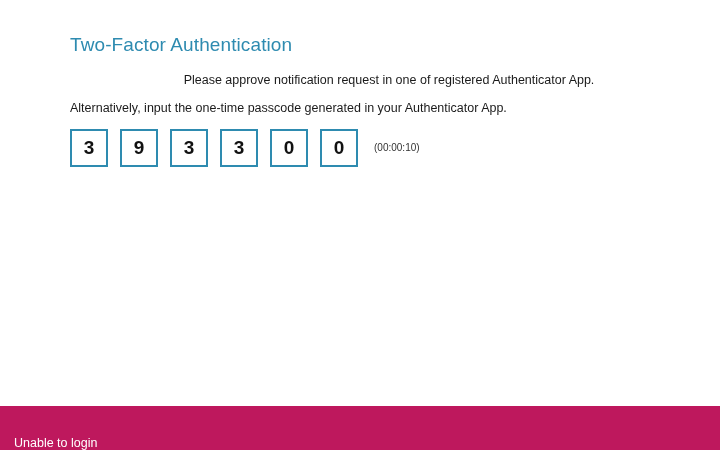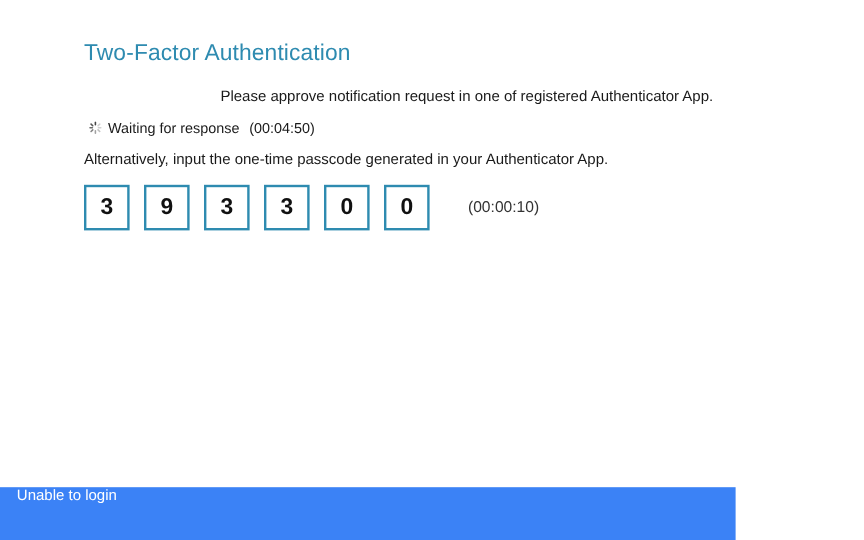--- a/index.html
+++ b/index.html
@@ -83,71 +83,53 @@
     font-weight: bold;
     color: #111111;
     text-align: center;
     line-height: 38px;
     margin-right: 12px;
     font-family: "Liberation Sans", sans-serif;
     box-sizing: border-box;
     padding: 0;
   }
   .otp-timer {
-    font-size: 13px;
+    font-size: 10px;
     color: #333333;
-    margin-left: 20px;
+    margin-left: 4px;
   }
   .footer {
     position: absolute;
     left: 0;
     bottom: 0;
-    width: 613px;
+    width: 720px;
     height: 44px;
-    background: #3b82f6;
+    background: #be185d;
     display: flex;
-    align-items: flex-start;
+    align-items: flex-end;
   }
   .footer-link {
     color: #ffffff;
     font-size: 12.5px;
     margin-left: 14px;
     text-decoration: none;
     cursor: pointer;
   }
 </style>
 </head>
 <body>
 
 <div class="page">
 
   <div class="content">
 
     <h1 class="title">Two-Factor Authentication</h1>
 
     <p class="instruction">Please approve notification request in one of registered Authenticator App.</p>
 
-    <div class="waiting-row">
-      <span class="spinner">
-        <svg width="11" height="11" viewBox="0 0 11 11">
-          <g stroke="#444444" stroke-width="1.3" stroke-linecap="round">
-            <line x1="5.5" y1="1" x2="5.5" y2="3"></line>
-            <line x1="9.1" y1="2.4" x2="7.7" y2="3.8" stroke-opacity="0.25"></line>
-            <line x1="10" y1="5.5" x2="8" y2="5.5" stroke-opacity="0.25"></line>
-            <line x1="9.1" y1="8.6" x2="7.7" y2="7.2" stroke-opacity="0.35"></line>
-            <line x1="5.5" y1="10" x2="5.5" y2="8" stroke-opacity="0.5"></line>
-            <line x1="1.9" y1="8.6" x2="3.3" y2="7.2" stroke-opacity="0.65"></line>
-            <line x1="1" y1="5.5" x2="3" y2="5.5" stroke-opacity="0.8"></line>
-            <line x1="1.9" y1="2.4" x2="3.3" y2="3.8" stroke-opacity="0.9"></line>
-          </g>
-        </svg>
-      </span>
-      <span class="waiting-label">Waiting for response</span>
-      <span class="waiting-timer">(00:04:50)</span>
-    </div>
 
     <p class="alt-instruction">Alternatively, input the one-time passcode generated in your Authenticator App.</p>
 
     <div class="otp-row">
       <input class="otp-box" type="text" maxlength="1" value="3" style="">
       <input class="otp-box" type="text" maxlength="1" value="9" style="">
       <input class="otp-box" type="text" maxlength="1" value="3" style="">
       <input class="otp-box" type="text" maxlength="1" value="3" style="">
       <input class="otp-box" type="text" maxlength="1" value="0" style="">
       <input class="otp-box" type="text" maxlength="1" value="0" style="">

